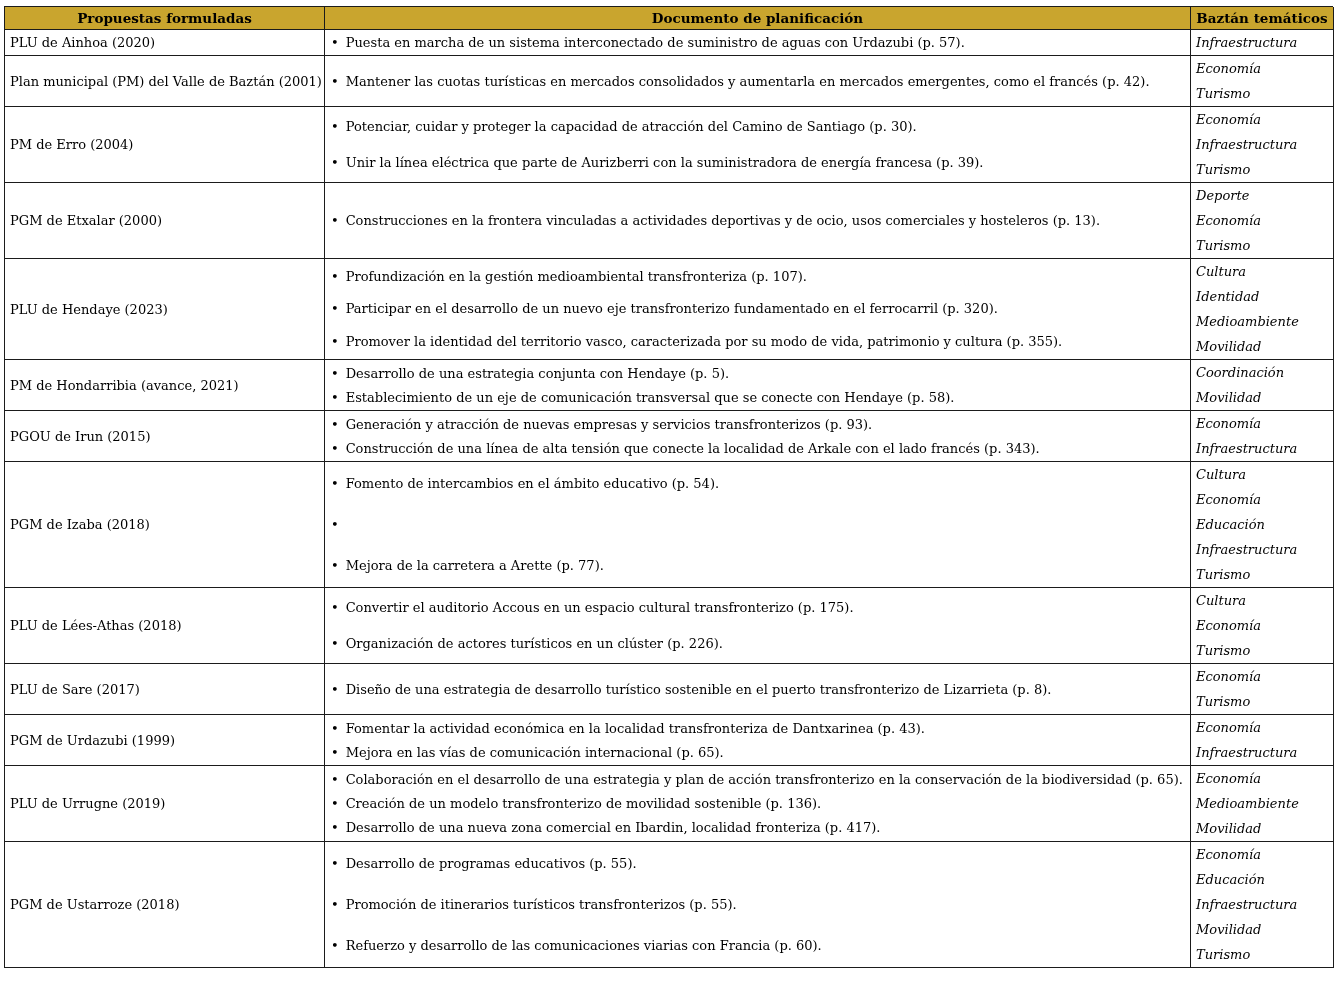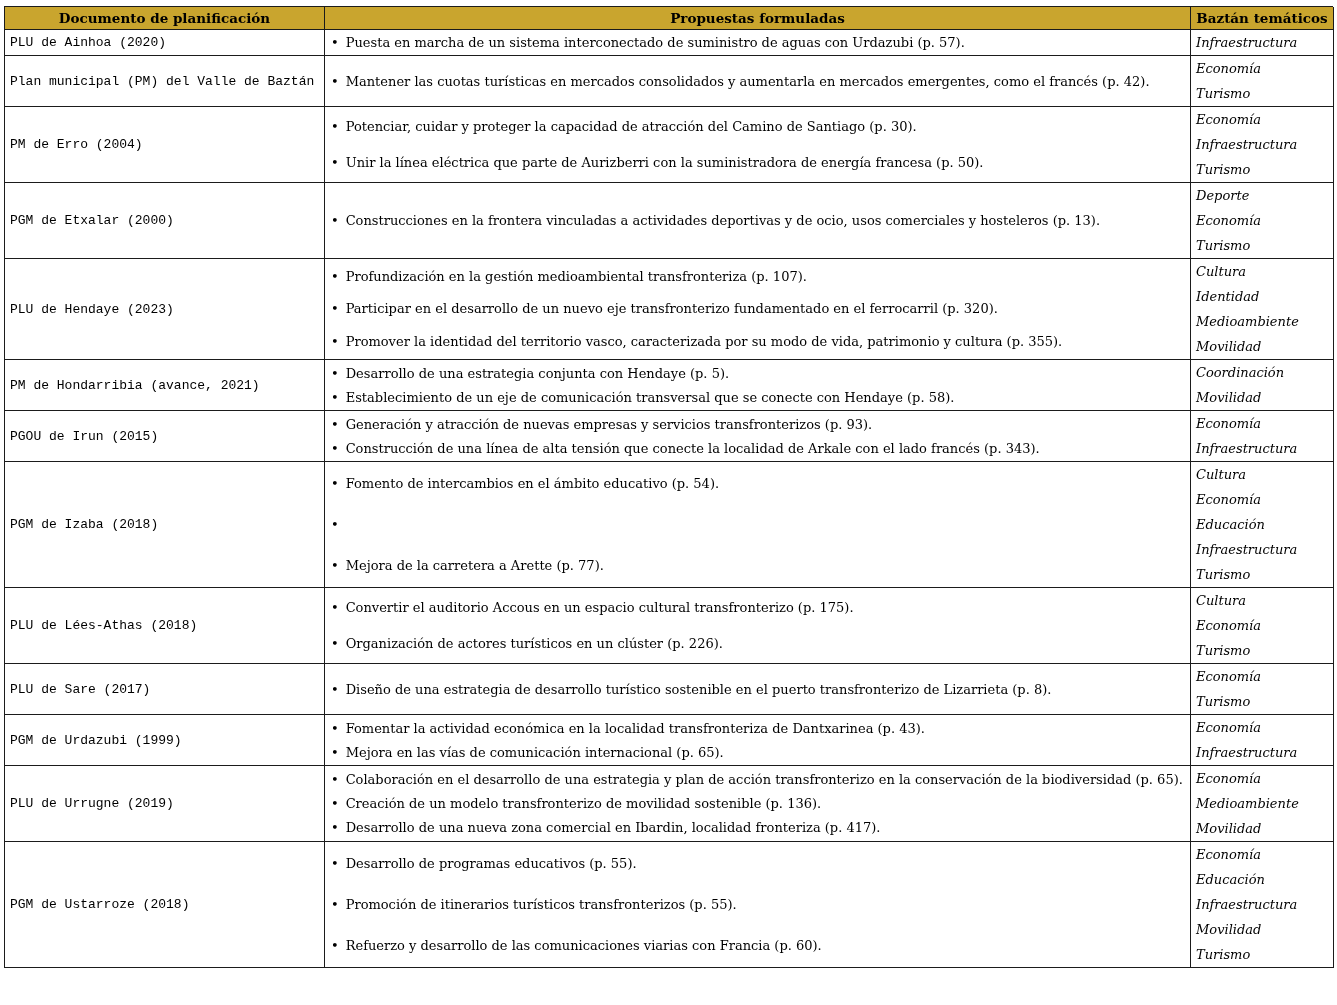--- a/index.html
+++ b/index.html
@@ -34,21 +34,20 @@
     font-size:13.5px;
     text-align:center;
     height:23px;
     line-height:22px;
     white-space:nowrap;
   }
   .doc-cell{
     display:flex;
     align-items:center;
     padding-left:5px;
-    font-family:Liberation Mono, monospace;
   }
   .doc-label{white-space:nowrap;}
   .prop-cell{
     display:flex;
     flex-direction:column;
     justify-content:space-around;
     padding:1px 4px 1px 6px;
   }
   .prop-line{
     display:flex;
@@ -70,22 +69,22 @@
     line-height:25px;
     padding-left:5px;
     white-space:nowrap;
   }
 </style>
 </head>
 <body>
 
 <div class="grid-table">
   <div class="row">
+    <div class="cell header-cell">Propuestas formuladas</div>
     <div class="cell header-cell">Documento de planificación</div>
-    <div class="cell header-cell">Propuestas formuladas</div>
     <div class="cell header-cell">Baztán temáticos</div>
   </div>
   <div>
   <div class="row">
     <div class="cell doc-cell">
       <span class="doc-label">PLU de Ainhoa (2020)</span>
     </div>
     <div class="cell prop-cell">
           <div class="prop-line">
             <span class="bullet">•</span>
@@ -117,21 +116,21 @@
     <div class="cell doc-cell">
       <span class="doc-label">PM de Erro (2004)</span>
     </div>
     <div class="cell prop-cell">
           <div class="prop-line">
             <span class="bullet">•</span>
             <span>Potenciar, cuidar y proteger la capacidad de atracción del Camino de Santiago (p. 30).</span>
           </div>
           <div class="prop-line">
             <span class="bullet">•</span>
-            <span>Unir la línea eléctrica que parte de Aurizberri con la suministradora de energía francesa (p. 50).</span>
+            <span>Unir la línea eléctrica que parte de Aurizberri con la suministradora de energía francesa (p. 39).</span>
           </div>
         </div>
     <div class="cell theme-cell">
           <div class="theme-line">Economía</div>
           <div class="theme-line">Infraestructura</div>
           <div class="theme-line">Turismo</div>
         </div>
   </div>
 
   <div class="row">

